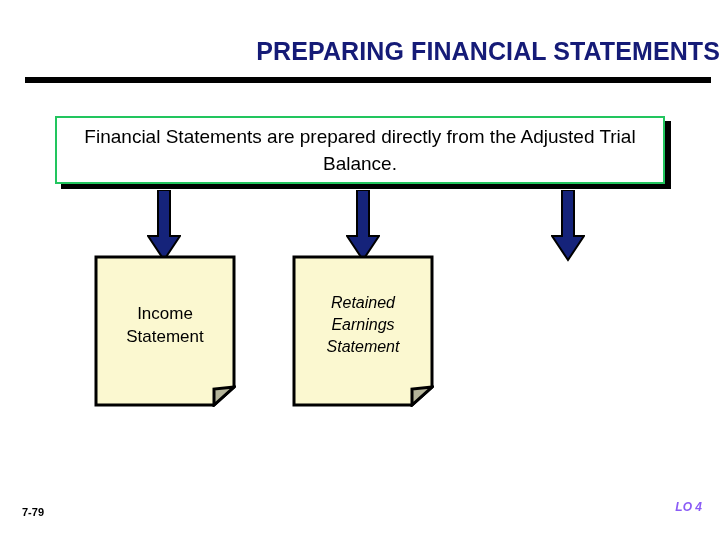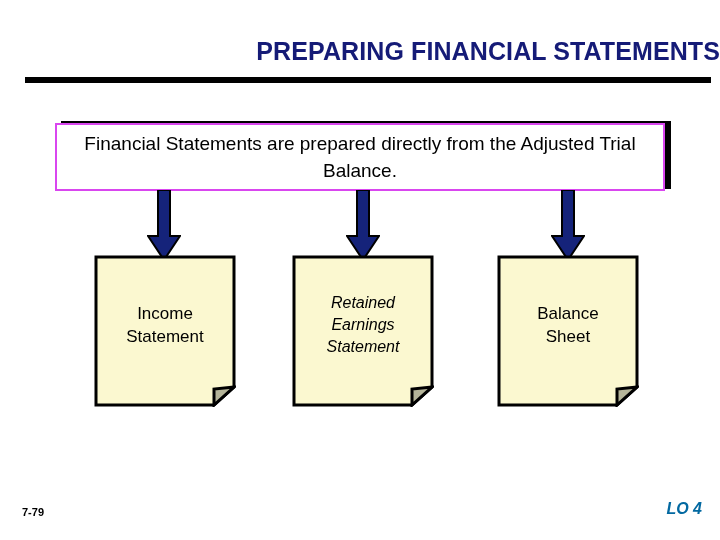--- a/index.html
+++ b/index.html
@@ -55,25 +55,25 @@
     position: absolute;
     left: 6px;
     top: 6px;
     width: 610px;
     height: 68px;
     background: #000000;
   }
   #callout-body {
     position: absolute;
     left: 0;
-    top: 8px;
+    top: 1px;
     width: 606px;
     height: 64px;
     background: #ffffff;
-    border: 2px solid #d946ef;
+    border: 2px solid #22c55e;
     display: flex;
     align-items: center;
     justify-content: center;
   }
   #callout-text {
     font-size: 19px;
     color: #000000;
     text-align: center;
     line-height: 27px;
     padding: 0 14px;
@@ -128,24 +128,24 @@
     left: 22px;
     top: 506px;
     font-size: 11px;
     font-weight: bold;
     color: #000000;
   }
   #lo-tag {
     position: absolute;
     right: 18px;
     top: 500px;
-    font-size: 16px;
+    font-size: 12px;
     font-weight: bold;
     font-style: italic;
-    color: #0369a1;
+    color: #8b5cf6;
   }
 </style>
 </head>
 <body>
 
 <div id="slide">
 
   <div id="slide-title">PREPARING FINANCIAL STATEMENTS</div>
 
   <div id="title-rule"></div>
@@ -187,26 +187,18 @@
   <div class="doc" id="doc-retained">
     <svg width="142" height="152" viewBox="0 0 142 152">
       <path d="M2,2 L140,2 L140,132 L120,150 L2,150 Z" fill="#FBF8D0" stroke="#000000" stroke-width="3" stroke-linejoin="miter"></path>
       <path d="M140,132 L120,134 L120,150 Z" fill="#B5B59A" stroke="#000000" stroke-width="3" stroke-linejoin="miter"></path>
     </svg>
     <div class="doc-label">Retained
 Earnings
 Statement</div>
   </div>
 
-  <div class="doc" id="doc-balance">
-    <svg width="142" height="152" viewBox="0 0 142 152">
-      <path d="M2,2 L140,2 L140,132 L120,150 L2,150 Z" fill="#FBF8D0" stroke="#000000" stroke-width="3" stroke-linejoin="miter"></path>
-      <path d="M140,132 L120,134 L120,150 Z" fill="#B5B59A" stroke="#000000" stroke-width="3" stroke-linejoin="miter"></path>
-    </svg>
-    <div class="doc-label">Balance
-Sheet</div>
-  </div>
 
   <div id="page-number">7-79</div>
 
   <div id="lo-tag">LO 4</div>
 
 </div>
 
 </body></html>

